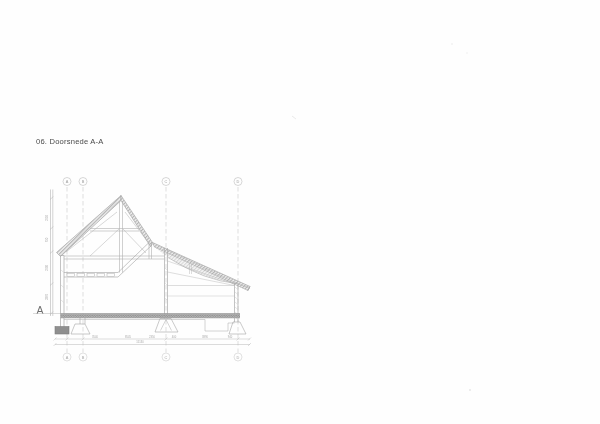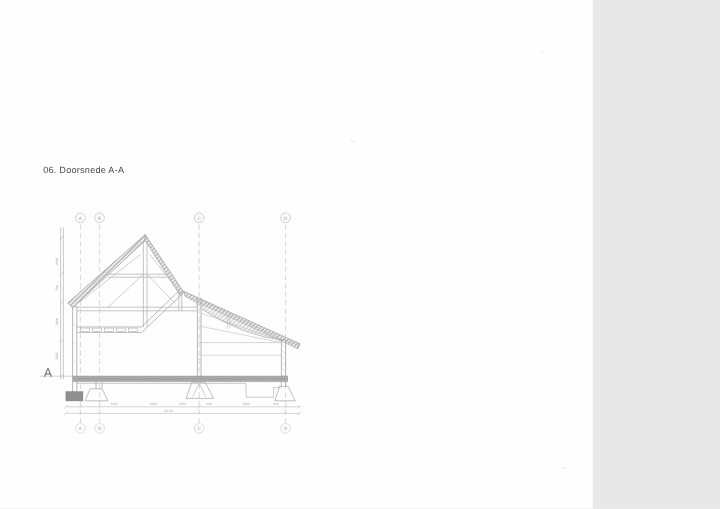--- a/index.html
+++ b/index.html
@@ -1,17 +1,17 @@
 <!DOCTYPE html>
 <html><head>
 <meta charset="utf-8">
 <style>
   html,body{margin:0;padding:0;background:#e8e8e8;}
   #page{
-    position:relative;width:494px;height:424px;background:#fefefe;overflow:hidden;
+    position:relative;width:600px;height:424px;background:#fefefe;overflow:hidden;
     font-family:"Liberation Sans",sans-serif;
   }
   #page svg{position:absolute;left:0;top:0;}
   text{font-family:"Liberation Sans",sans-serif;fill:#9a9a9a;}
   .title-text{fill:#4a4a4a;font-size:7.6px;letter-spacing:.2px;}
   .marker-a{fill:#6e6e6e;font-size:10.5px;}
   .bubble-letter{font-size:3.9px;fill:#9c9c9c;text-anchor:middle;}
   .dim-smudge{font-size:2.7px;fill:#a8a8a8;text-anchor:middle;}
   .scale-smudge{font-size:2.7px;fill:#a8a8a8;text-anchor:middle;}
 </style>

